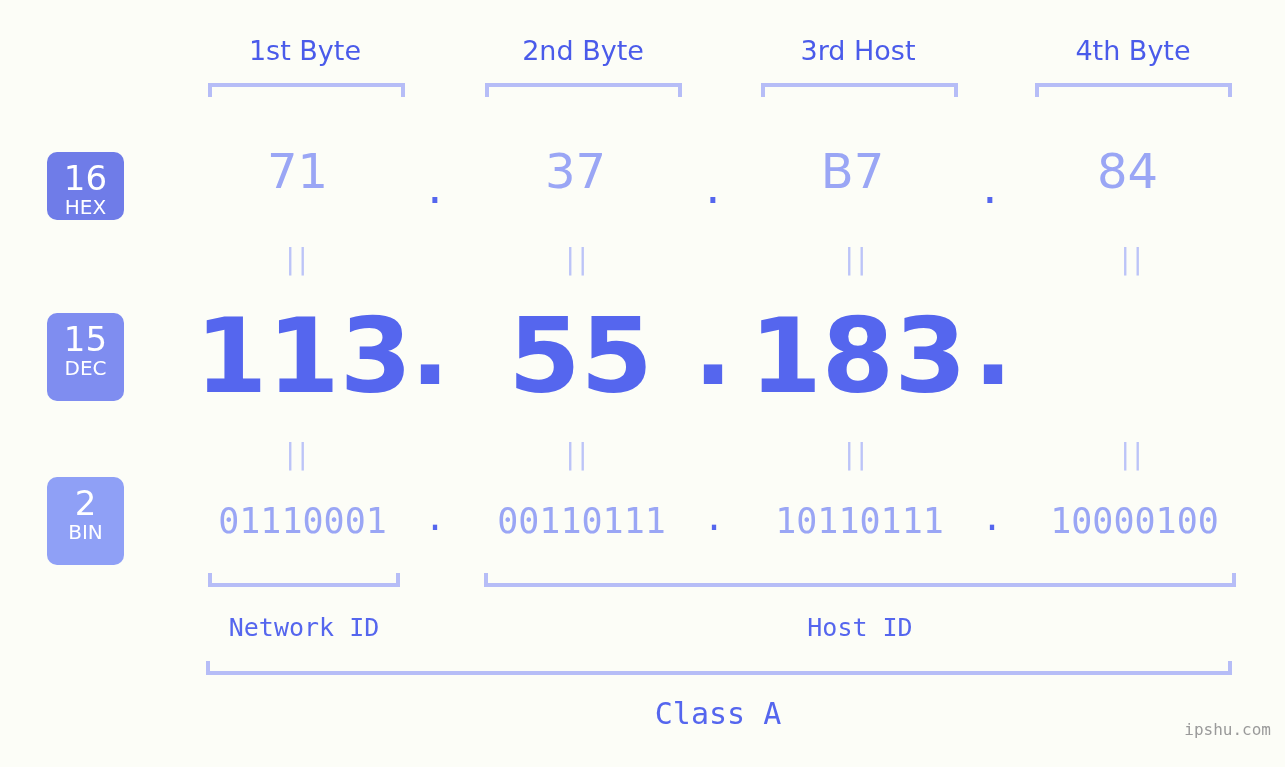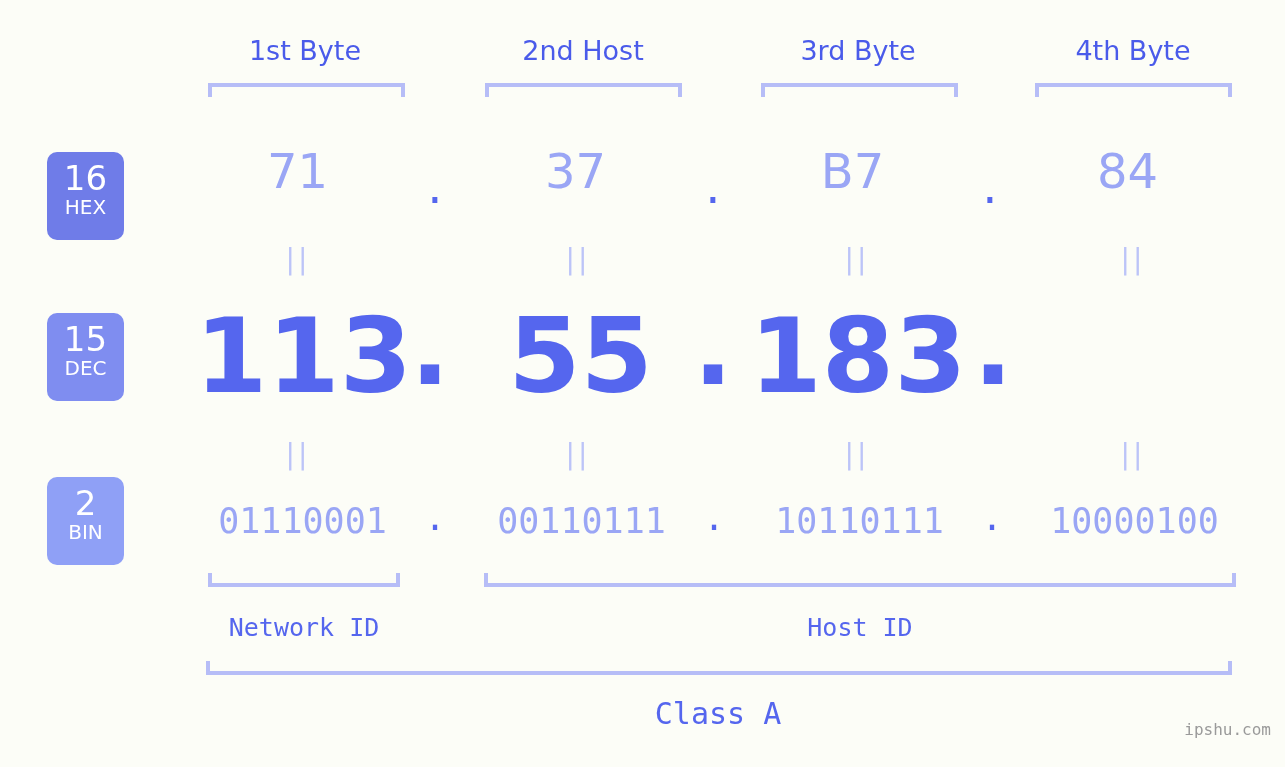--- a/index.html
+++ b/index.html
@@ -71,21 +71,21 @@
     font-family: "DejaVu Sans", sans-serif;
     padding-top: 8px;
   }
   .badge .lbl {
     display: block;
     font-size: 20px;
     line-height: 22px;
     font-family: "DejaVu Sans", sans-serif;
     padding-bottom: 8px;
   }
-  #badge-hex { top: 152px; height: 88px; background: #6f7ce8; }
+  #badge-hex { top: 152px; height: 68px; background: #6f7ce8; }
   #badge-dec { top: 313px; height: 88px; background: #7f8df0; }
   #badge-bin { top: 477px; height: 88px; background: #8fa0f6; }
 
   
   .hex-val {
     position: absolute;
     top: 138px;
     height: 66px;
     line-height: 66px;
     text-align: center;
@@ -204,22 +204,22 @@
     font-family: "DejaVu Sans Mono", monospace;
     white-space: nowrap;
   }
 </style>
 </head>
 <body>
 
 <div id="stage">
 
   <div class="byte-label" style="left:205px; width:200px;">1st Byte</div>
-  <div class="byte-label" style="left:483px; width:200px;">2nd Host</div>
-  <div class="byte-label" style="left:758px; width:200px;">3rd Byte</div>
+  <div class="byte-label" style="left:483px; width:200px;">2nd Byte</div>
+  <div class="byte-label" style="left:758px; width:200px;">3rd Host</div>
   <div class="byte-label" style="left:1033px; width:200px;">4th Byte</div>
 
   <div class="bracket-down" style="left:208px; top:83px; width:197px;"></div>
   <div class="bracket-down" style="left:485px; top:83px; width:197px;"></div>
   <div class="bracket-down" style="left:761px; top:83px; width:197px;"></div>
   <div class="bracket-down" style="left:1035px; top:83px; width:197px;"></div>
 
   <div class="badge" id="badge-hex">
     <span class="num">16</span>
     <span class="lbl">HEX</span>

